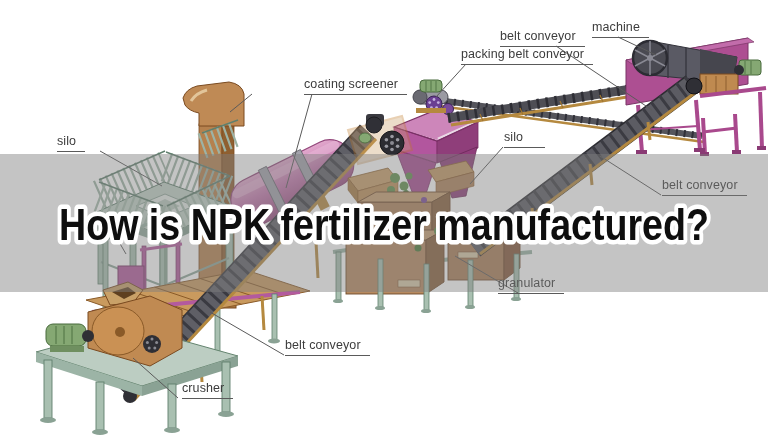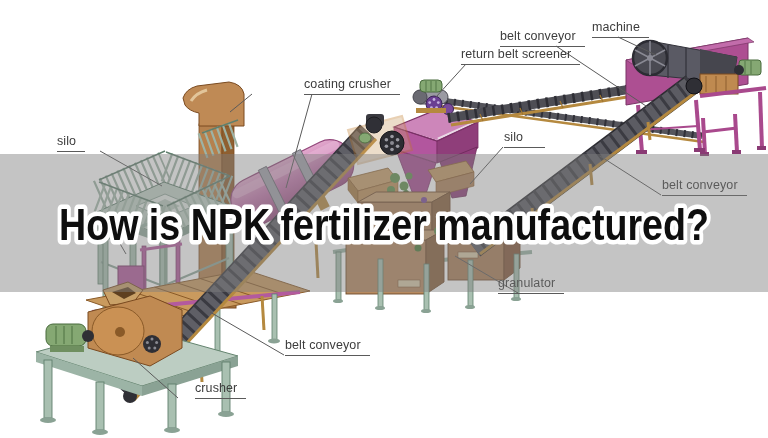--- a/index.html
+++ b/index.html
@@ -313,29 +313,29 @@
       <line x1="618" y1="37" x2="656" y2="55"></line>
       <line x1="503" y1="147" x2="470" y2="184"></line>
       <line x1="661" y1="195" x2="600" y2="156"></line>
       <line x1="518" y1="293" x2="455" y2="256"></line>
       <line x1="284" y1="355" x2="210" y2="312"></line>
       <line x1="178" y1="398" x2="133" y2="358"></line>
     </g>
   </svg>
 
   <div class="lbl" style="left:57px;top:135px">silo</div>
-  <div class="lbl" style="left:304px;top:78px">coating crusher</div>
+  <div class="lbl" style="left:304px;top:78px">coating screener</div>
   <div class="lbl" style="left:500px;top:30px">belt conveyor</div>
-  <div class="lbl" style="left:461px;top:48px">return belt screener</div>
+  <div class="lbl" style="left:461px;top:48px">packing belt conveyor</div>
   <div class="lbl" style="left:592px;top:21px">machine</div>
   <div class="lbl" style="left:504px;top:131px;padding-right:22px">silo</div>
   <div class="lbl" style="left:662px;top:179px">belt conveyor</div>
   <div class="lbl" style="left:498px;top:277px">granulator</div>
   <div class="lbl" style="left:285px;top:339px">belt conveyor</div>
-  <div class="lbl" style="left:195px;top:382px">crusher</div>
+  <div class="lbl" style="left:182px;top:382px">crusher</div>
 
   <div class="band"></div>
 
   <svg class="title-svg" viewBox="0 0 768 438">
     <text x="384" y="240" text-anchor="middle" font-size="44" textLength="650" lengthAdjust="spacingAndGlyphs" fill="#0e0e0e" stroke="#ffffff" stroke-width="9" stroke-linejoin="round" paint-order="stroke fill">How is NPK fertilizer manufactured?</text>
   </svg>
 
 </div>
 
 </body></html>

